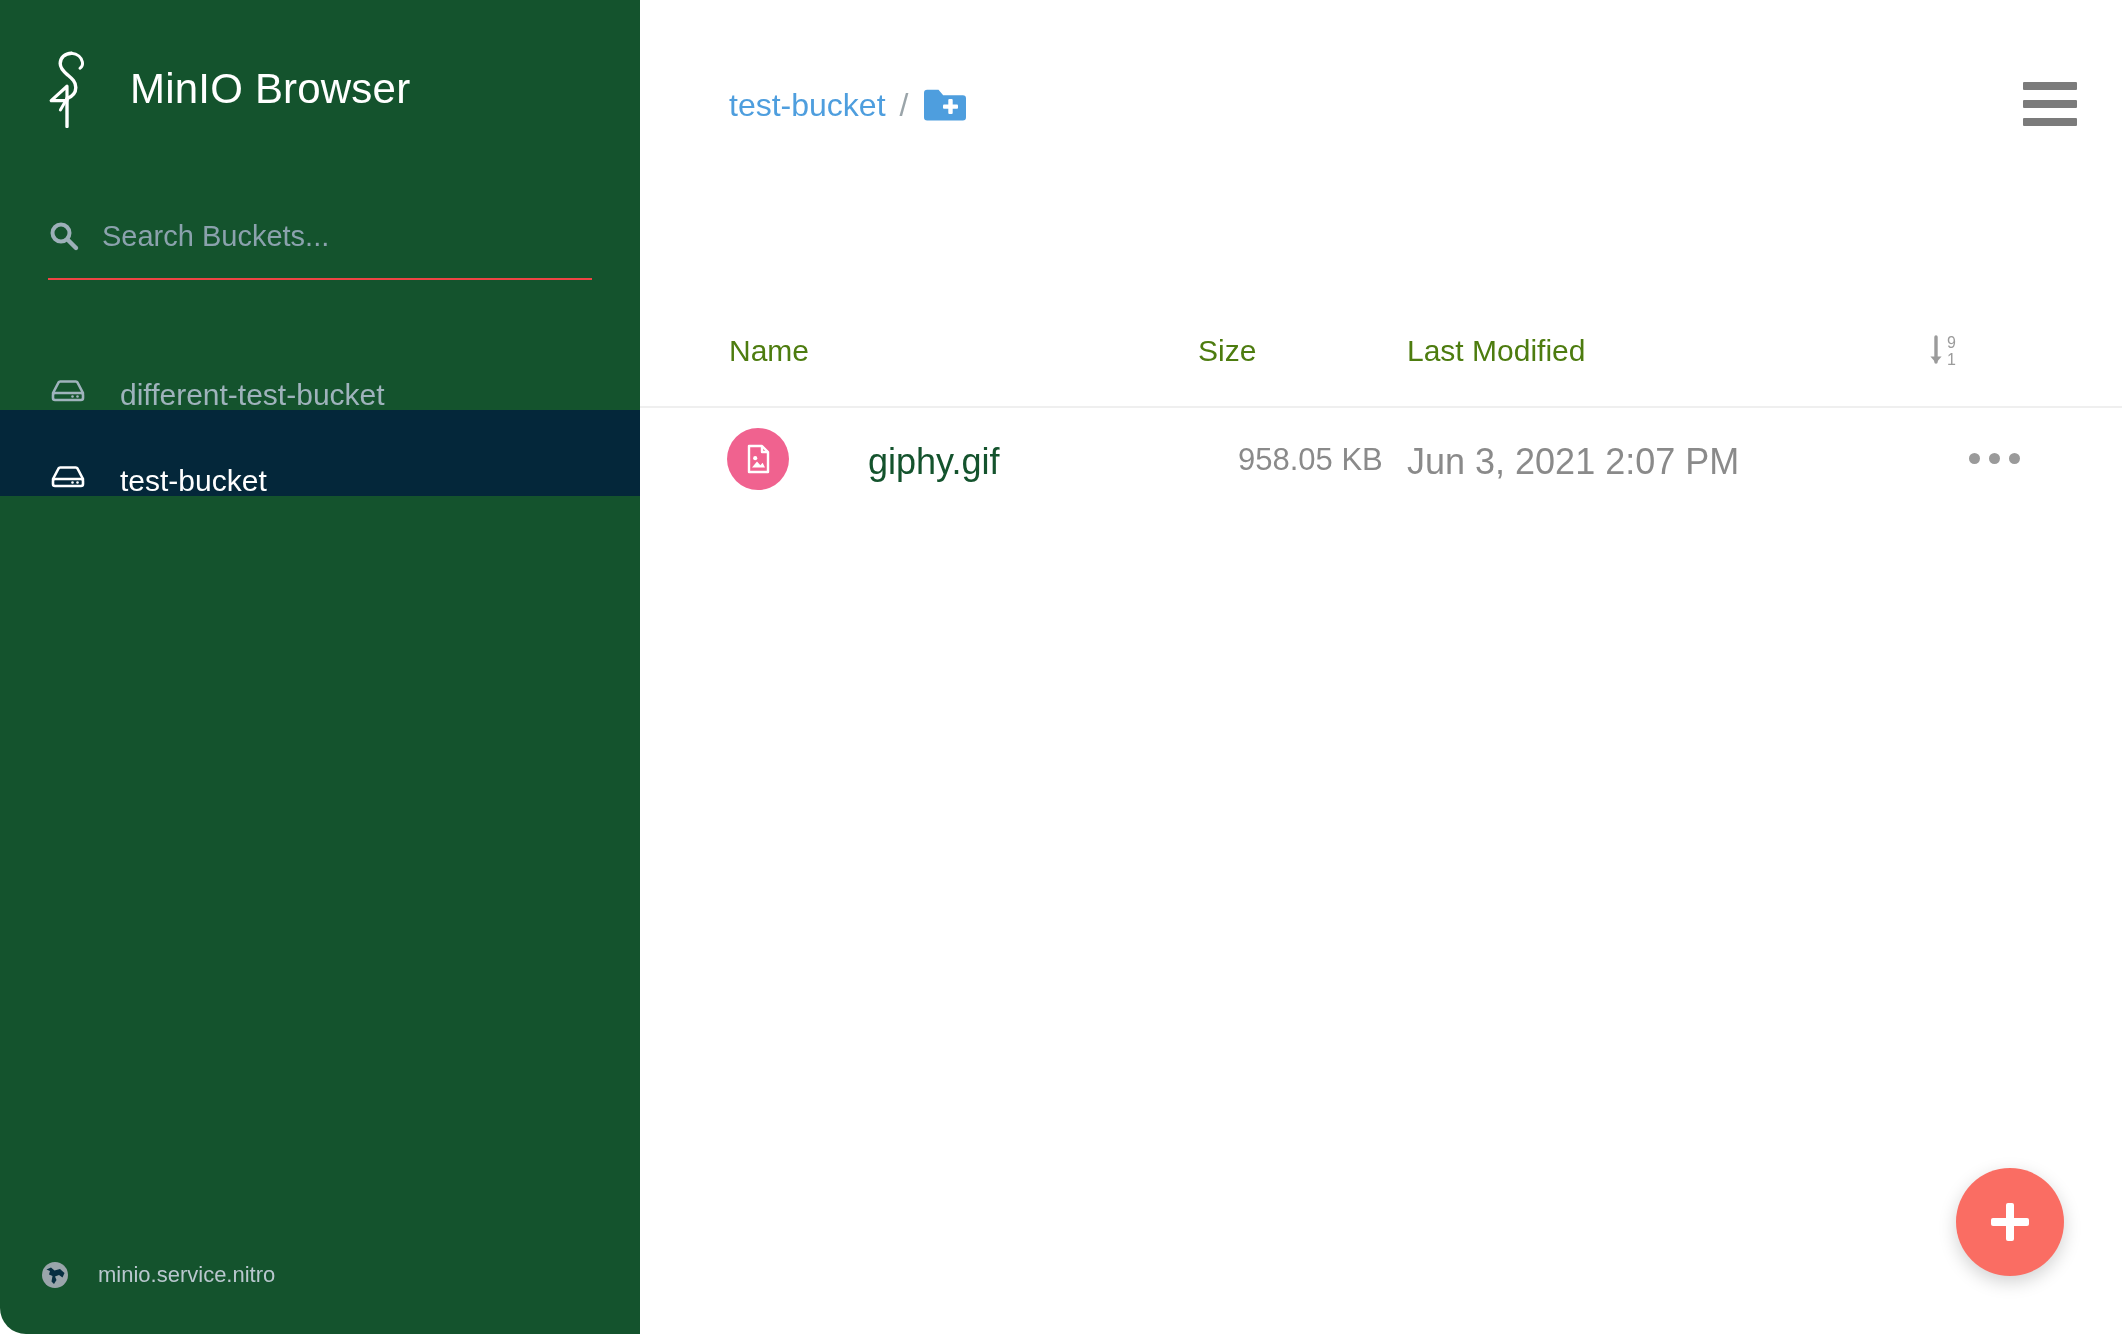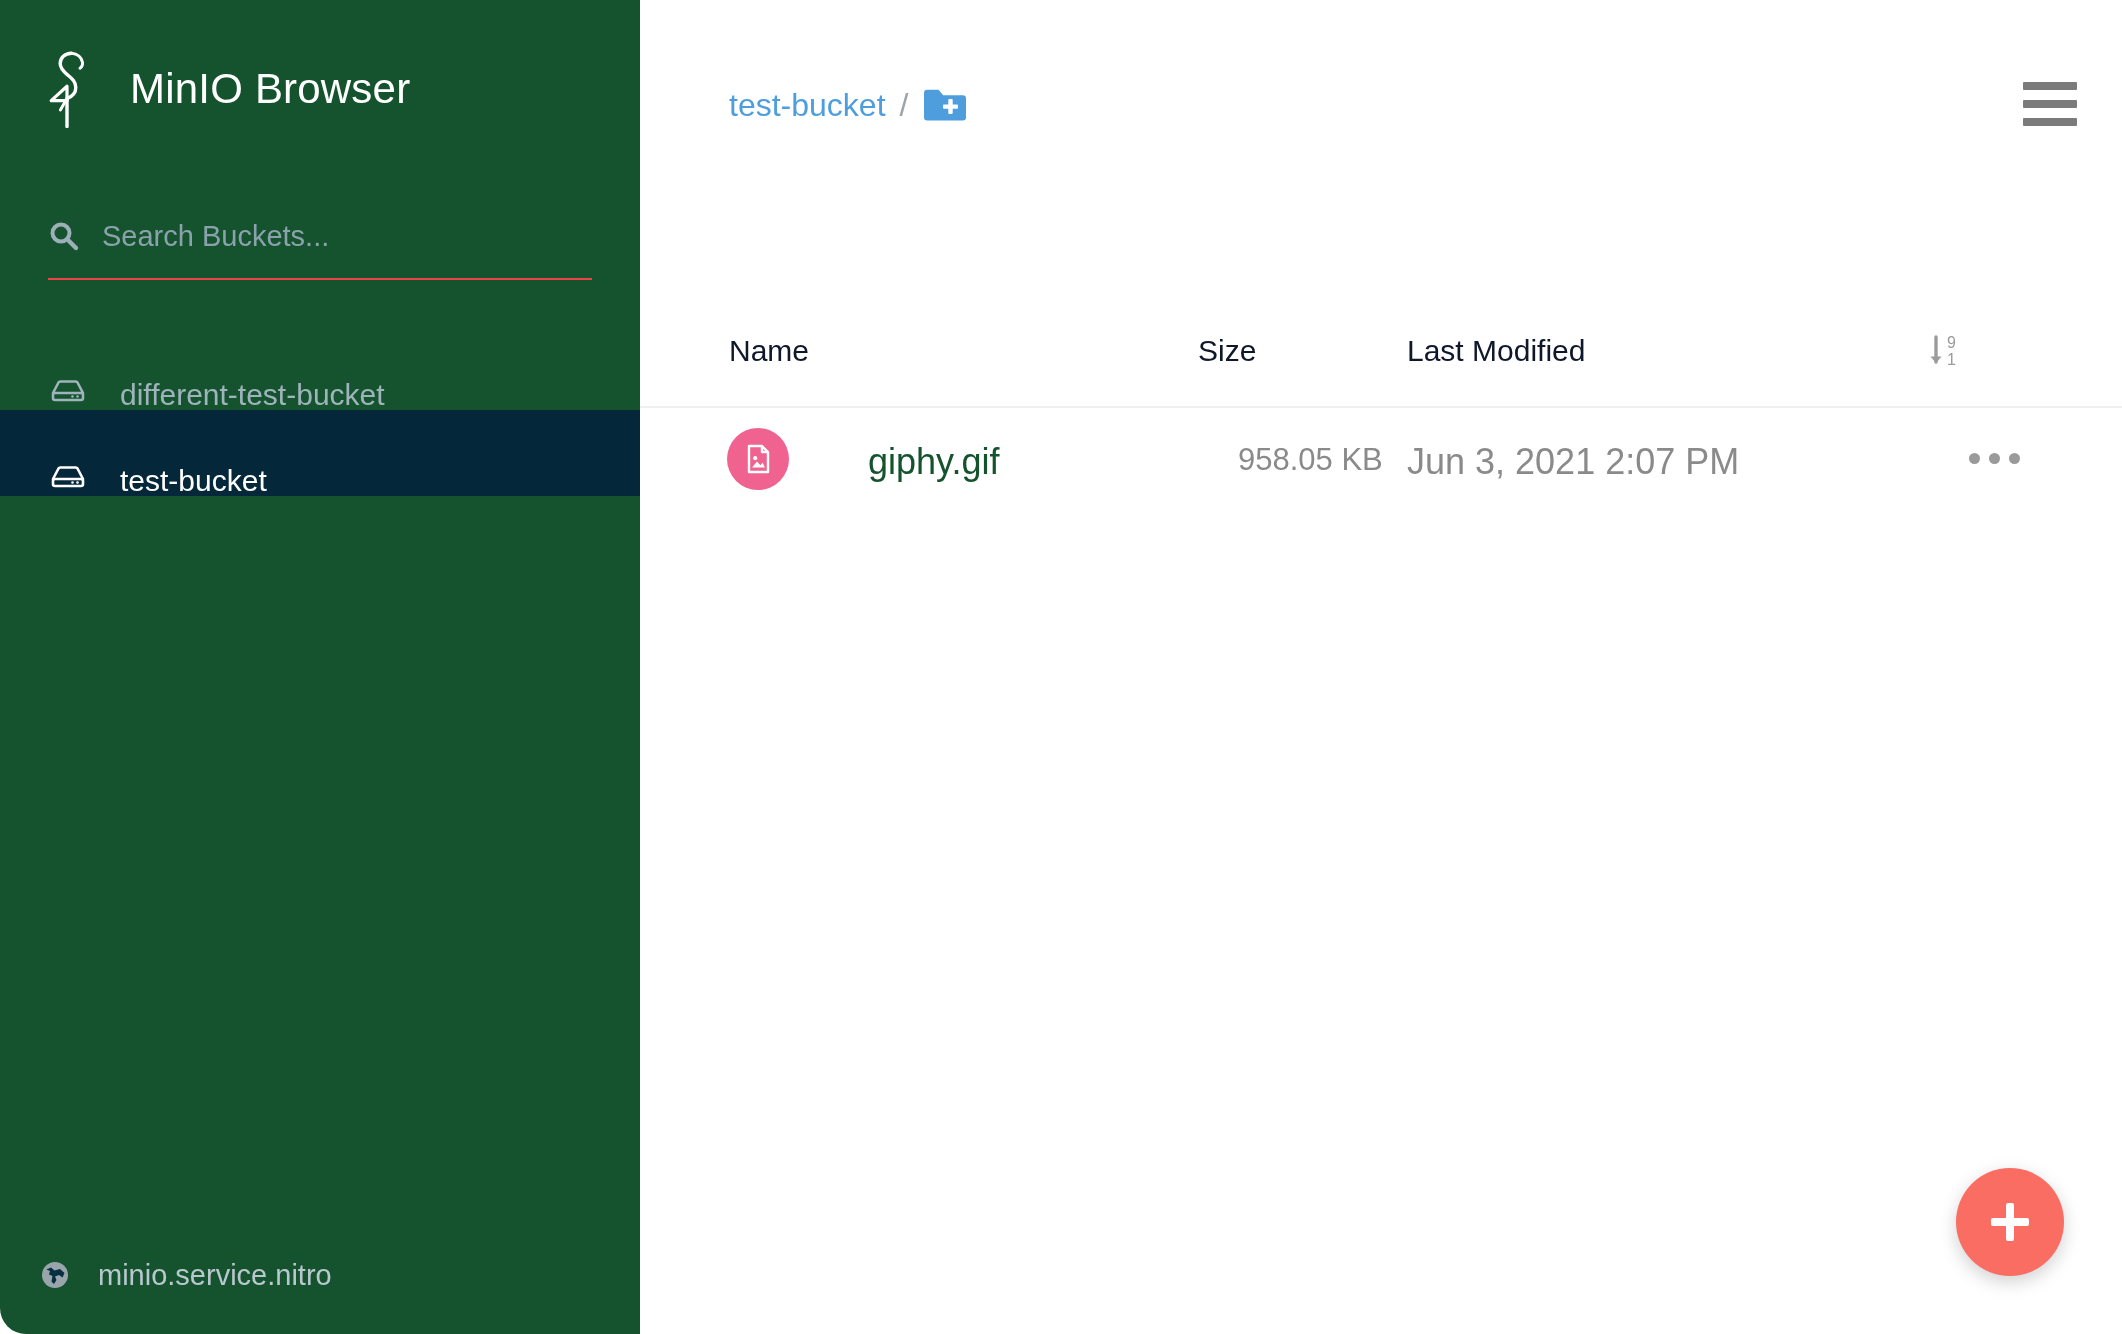--- a/index.html
+++ b/index.html
@@ -111,21 +111,21 @@
     display: flex;
     align-items: center;
     padding-left: 38px;
   }
   .host-bar .globe {
     width: 34px; height: 34px;
     flex: 0 0 34px;
     margin-right: 26px;
   }
   .host-bar .host-label {
-    font-size: 29px;
+    font-size: 22px;
     color: #b9c7ce;
     line-height: 1;
     white-space: nowrap;
   }
 
   
   .main {
     position: relative;
     flex: 1 1 auto;
     height: 1334px;
@@ -231,21 +231,21 @@
     position: relative;
     height: 90px;
     border-bottom: 2px solid #efefef;
   }
   .col-name  { position: absolute; left: 89px;  top: 18px; }
   .col-size  { position: absolute; left: 558px; top: 18px; }
   .col-mod   { position: absolute; left: 767px; top: 18px; }
   .col-sort  { position: absolute; left: 1283px; top: 10px; width: 46px; height: 46px; cursor: pointer; }
   .obj-head .hcell {
     font-size: 30px;
-    color: #0f172a;
+    color: #4d7c0f;
     line-height: 1;
     white-space: nowrap;
   }
 
   .obj-row {
     position: relative;
     height: 130px;
     cursor: pointer;
   }
   .file-icon-wrap {

